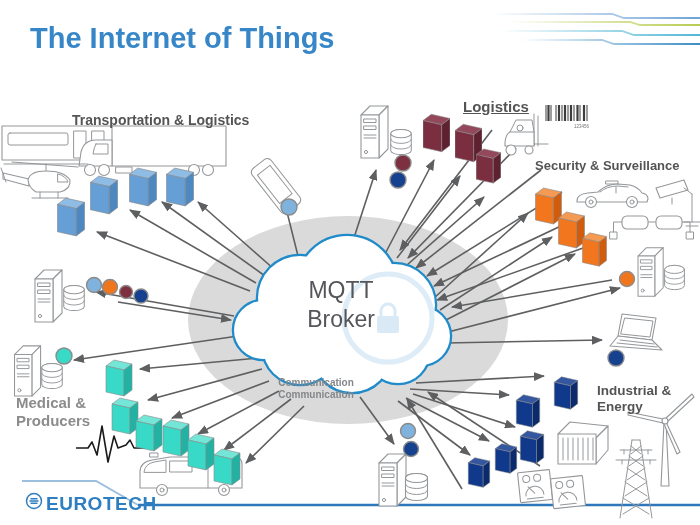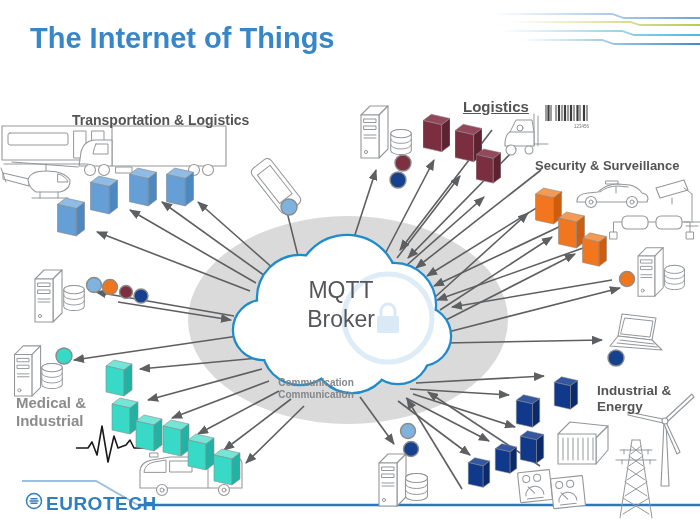--- a/index.html
+++ b/index.html
@@ -375,21 +375,21 @@
 
 <div class="lbl lbl-transportation">Transportation &amp; Logistics</div>
 <div class="lbl lbl-logistics">Logistics</div>
 <div class="lbl lbl-industrial">
   <span style="display:block">Industrial &amp;</span>
   <span style="display:block">Energy</span>
 </div>
 <div class="lbl lbl-security">Security &amp; Surveillance</div>
 <div class="lbl lbl-medical">
   <span style="display:block">Medical &amp;</span>
-  <span style="display:block">Industrial</span>
+  <span style="display:block">Producers</span>
 </div>
 
 <div class="broker-text">
   <span style="display:block">MQTT</span>
   <span style="display:block">Broker</span>
 </div>
 <div class="caption">
   <span style="display:block">Communication</span>
   <span style="display:block">Communication</span>
 </div>

